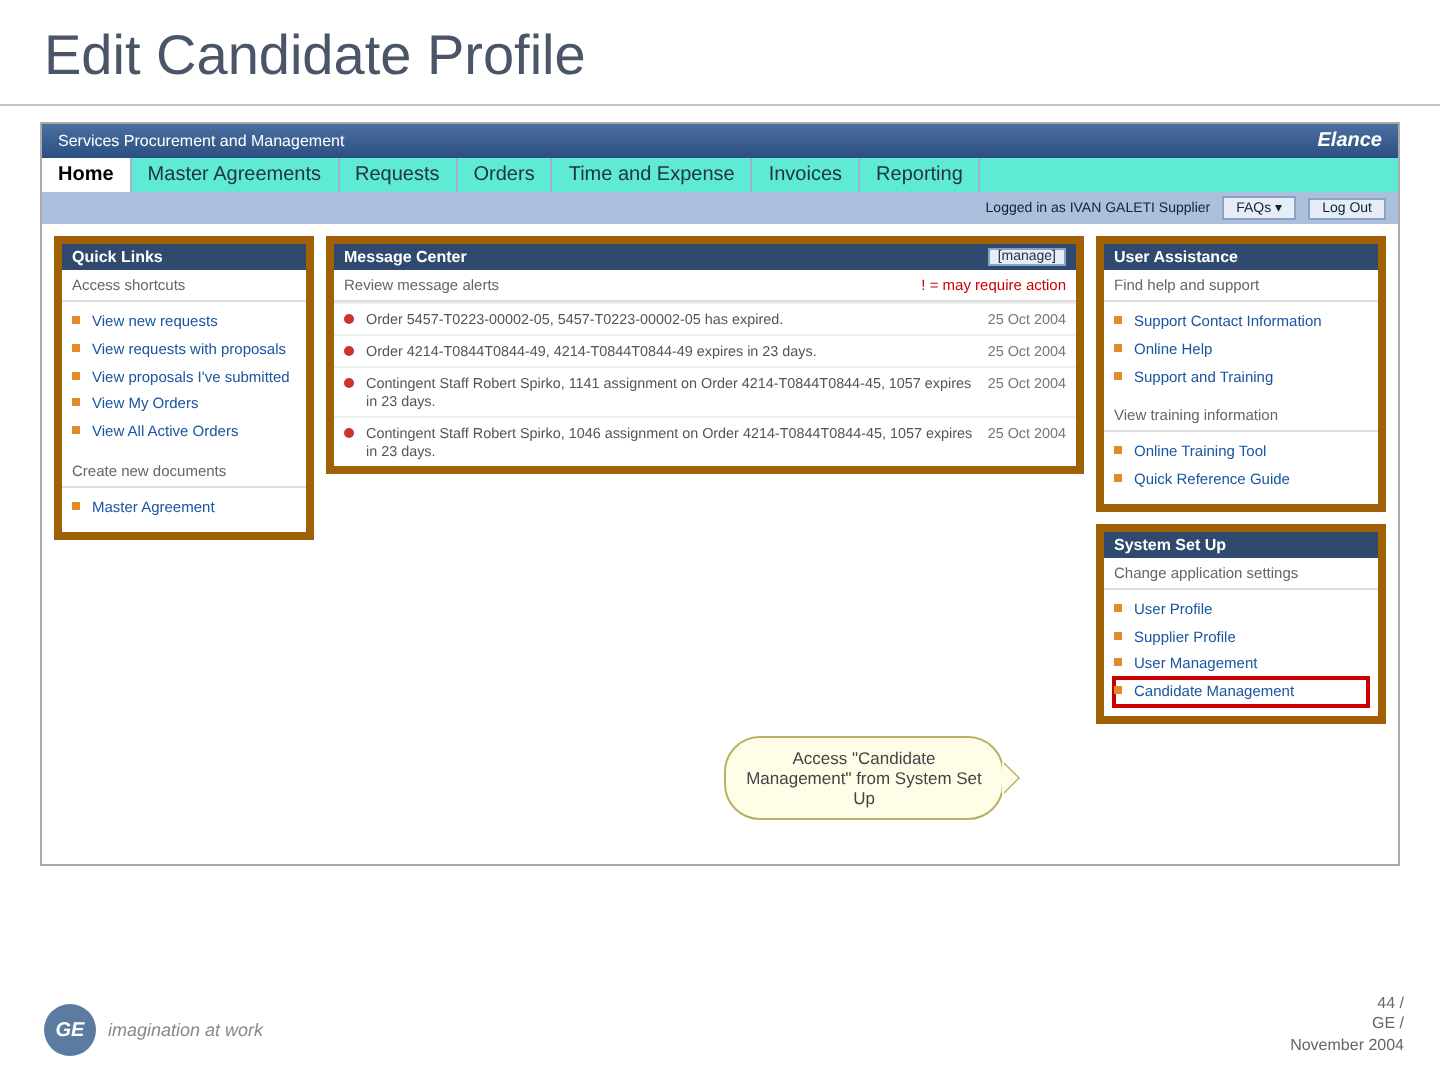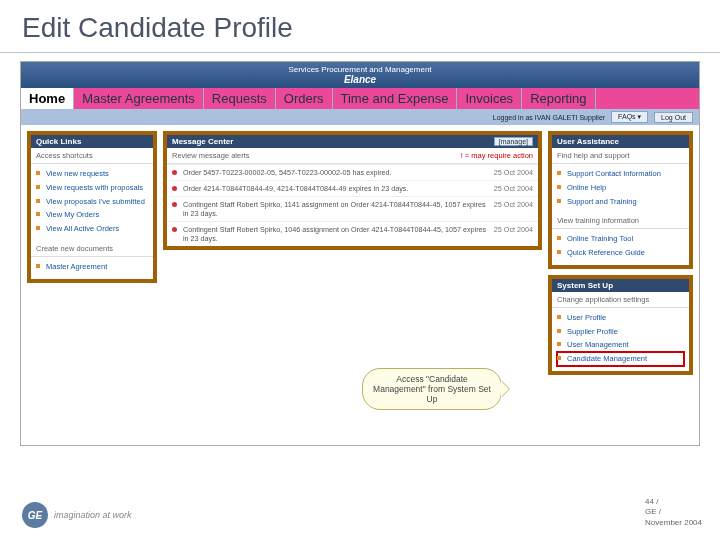--- a/index.html
+++ b/index.html
@@ -1,21 +1,21 @@
 <!DOCTYPE html>
 <html><head>
 <meta charset="utf-8">
 <style>
   * { box-sizing: border-box; margin: 0; padding: 0; }
   body { font-family: Arial, Helvetica, sans-serif; background: #fff; width: 720px; height: 540px; position: relative; color: #333; }
   .slide-title { font-size: 28px; font-weight: 300; color: #4a5568; padding: 12px 22px 8px; border-bottom: 1px solid #c0c6d0; }
   .app { margin: 8px 20px 0; border: 1px solid #aaa; font-size: 8px; }
-  .header-bar { background: linear-gradient(#4a6fa0, #2b4f80); color: #fff; display: flex; justify-content: space-between; align-items: center; padding: 3px 8px; flex-direction: column; }
+  .header-bar { background: linear-gradient(#4a6fa0, #2b4f80); color: #fff; display: flex; justify-content: space-between; align-items: center; padding: 3px 8px; }
   .header-bar .brand { font-size: 10px; font-weight: bold; font-style: italic; }
-  .tabs { display: flex; background: #ec4899; font-size: 13px; }
+  .tabs { display: flex; background: #5eead4; font-size: 10px; }
   .tabs div { padding: 3px 8px; border-right: 1px solid #9db2cb; cursor: pointer; color: #234; }
   .tabs .active { background: #fff; font-weight: bold; color: #000; }
   .subbar { background: #aac0dc; display: flex; justify-content: flex-end; align-items: center; padding: 2px 6px; gap: 6px; font-size: 7px; color: #123; }
   .subbar .btn { background: #e6edf6; border: 1px solid #8aa3c2; padding: 1px 6px; cursor: pointer; }
   .content { display: flex; padding: 6px; gap: 6px; background: #fff; min-height: 320px; }
   .col { display: flex; flex-direction: column; gap: 6px; }
   .col.left { width: 130px; }
   .col.center { flex: 1; }
   .col.right { width: 145px; }
   .panel { border: 4px solid #a16207; background: #fff; }
@@ -30,21 +30,21 @@
   .msg-row .dot { width: 5px; height: 5px; background: #c33; border-radius: 50%; margin-top: 2px; flex-shrink: 0; }
   .msg-row .text { flex: 1; }
   .msg-row .date { color: #777; white-space: nowrap; }
   .highlight { outline: 2px solid #c00; outline-offset: -1px; }
   .callout { position: absolute; left: 362px; top: 368px; width: 140px; height: 42px; background: #fffde8; border: 1px solid #b8b060; border-radius: 18px; display: flex; align-items: center; justify-content: center; text-align: center; font-size: 8.5px; color: #444; padding: 4px 8px; }
   .callout::after { content: ""; position: absolute; right: -16px; top: 50%; transform: translateY(-50%); border: 8px solid transparent; border-left-color: #fffde8; filter: drop-shadow(1px 0 0 #b8b060); }
   .footer { position: absolute; bottom: 12px; left: 22px; right: 18px; display: flex; justify-content: space-between; align-items: flex-end; }
   .ge-logo { width: 26px; height: 26px; border-radius: 50%; background: #5b7ba0; color: #fff; display: flex; align-items: center; justify-content: center; font-size: 10px; font-style: italic; font-weight: bold; }
   .tagline { font-size: 9px; color: #888; font-style: italic; margin-left: 6px; }
   .footer-left { display:flex; align-items:center; }
-  .footer-right { text-align: left; font-size: 8px; color: #666; line-height: 1.3; }
+  .footer-right { text-align: right; font-size: 8px; color: #666; line-height: 1.3; }
 </style>
 </head>
 <body>
 
 <div class="slide-title">Edit Candidate Profile</div>
 
 <div class="app">
 
   <div class="header-bar">
     <span>Services Procurement and Management</span>

